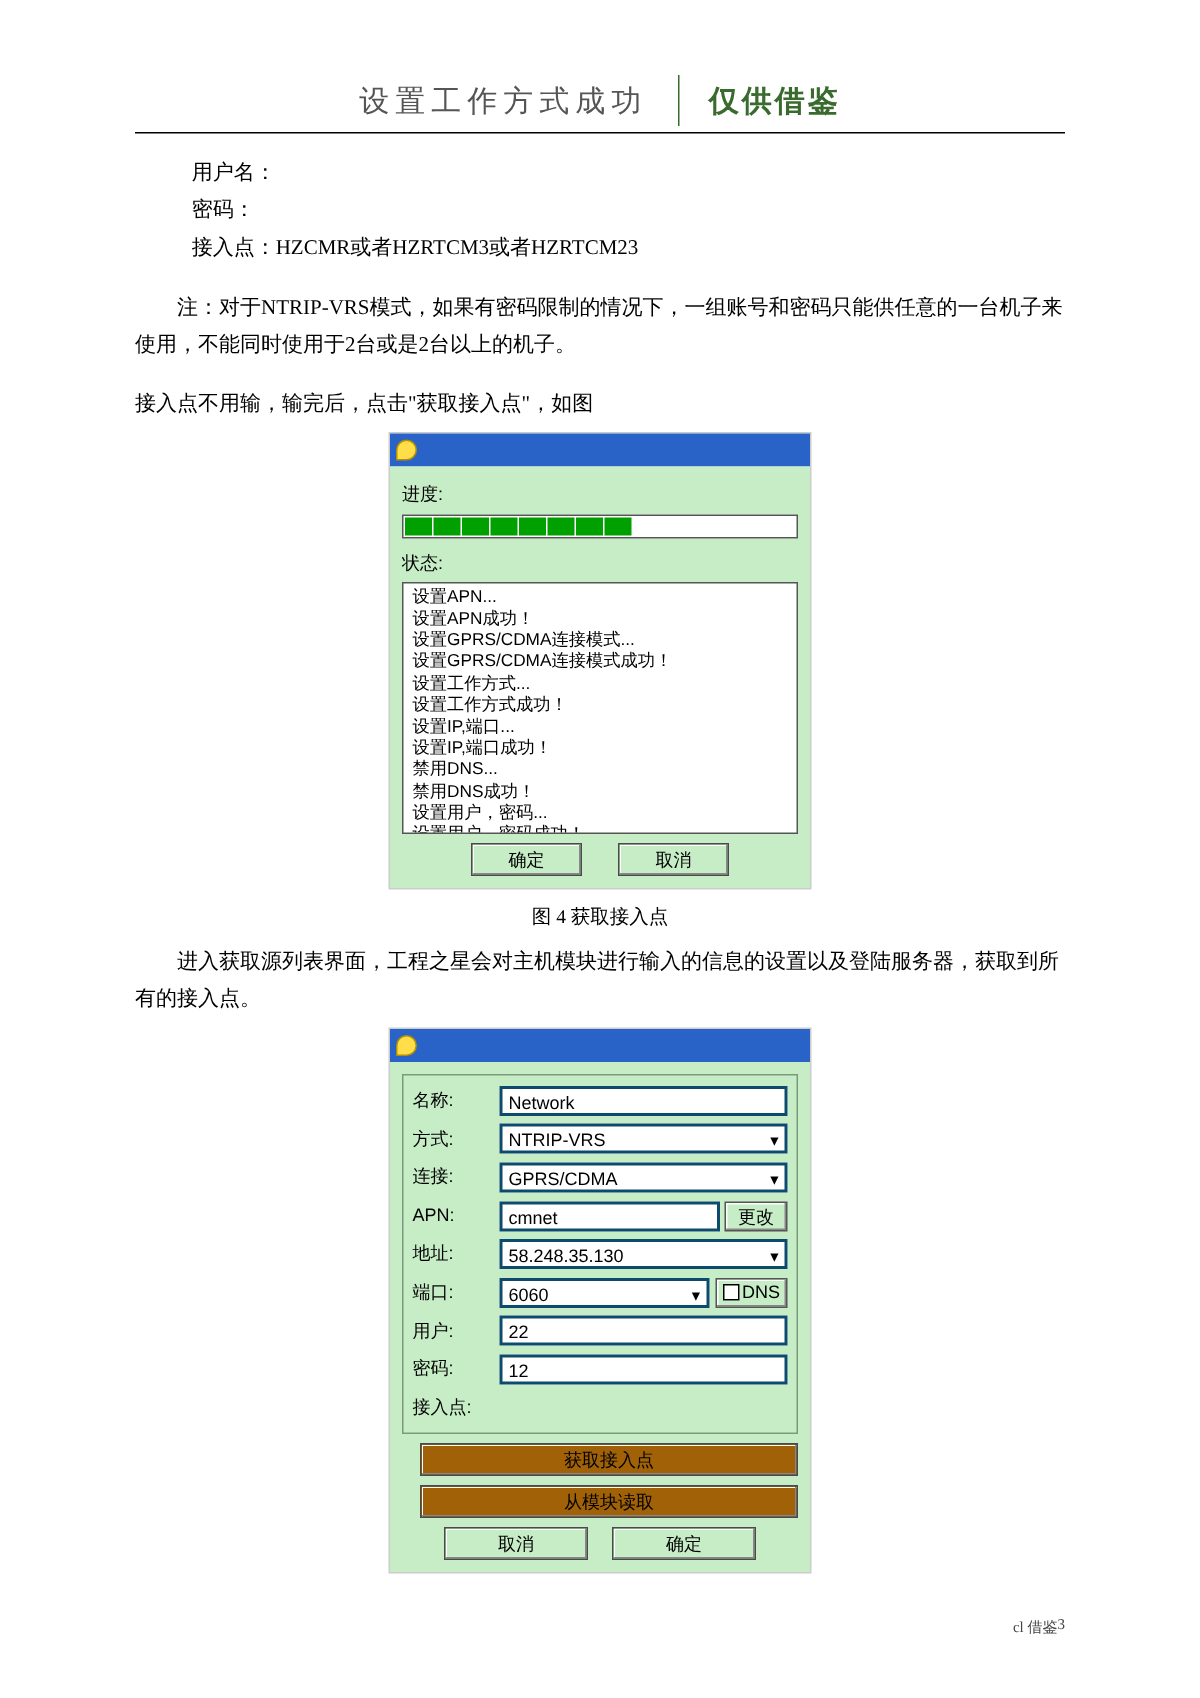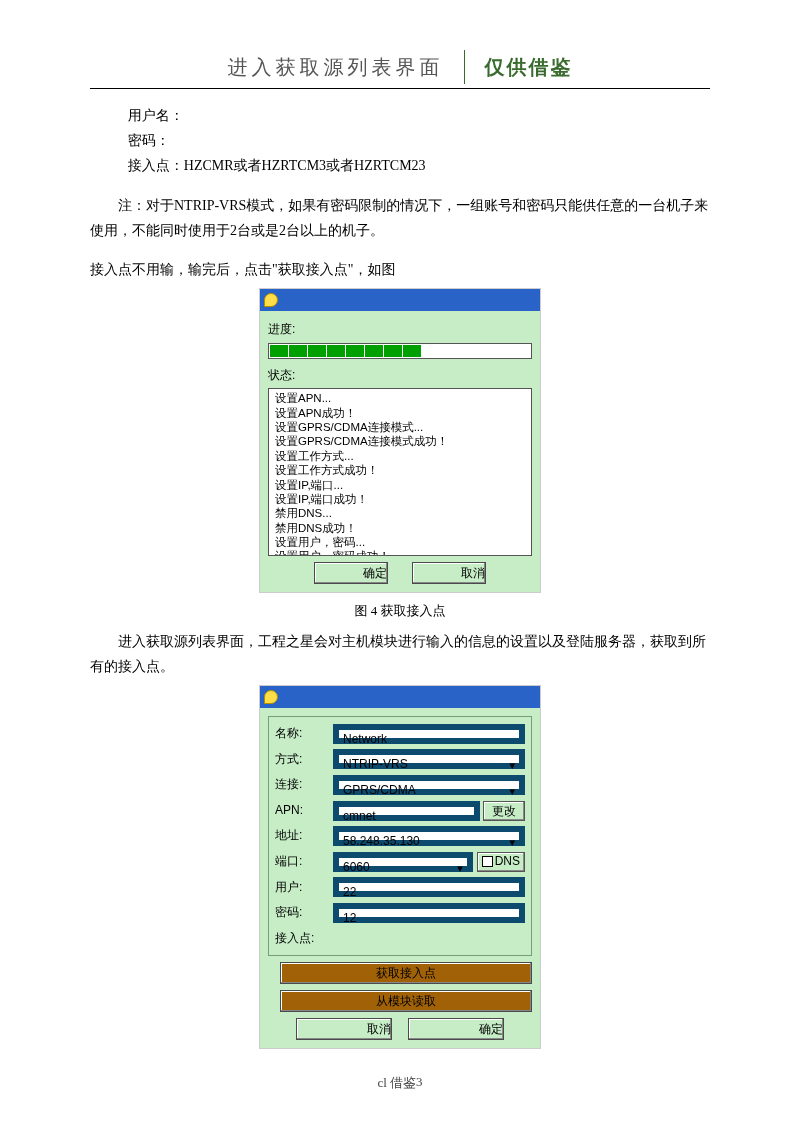--- a/index.html
+++ b/index.html
@@ -51,24 +51,24 @@
   }
   .indent1 { text-indent: 2.7em; }
   .indent2 { text-indent: 2em; }
   .para { margin-top: 14px; }
   .caption { text-align: center; font-size: 13px; margin: 6px 0; }
   .footer {
     position: absolute;
     bottom: 40px;
     left: 90px;
     right: 90px;
-    font-size: 13px;
+    font-size: 10px;
     color: #444;
     display: flex;
-    justify-content: center;
+    justify-content: flex-end;
   }
 
   
   .shot {
     margin: 6px auto 0 auto;
     border: 1px solid #ccc;
   }
   .shot1 { width: 282px; }
   .titlebar {
     height: 22px;
@@ -105,21 +105,21 @@
     height: 168px;
     overflow: hidden;
     margin-bottom: 6px;
   }
   .btnrow { display: flex; justify-content: center; gap: 24px; margin-top: 2px;}
   .winbtn {
     width: 74px; height: 22px;
     border: 1px solid #4a4a4a;
     background: #c7edc7;
     font-size: 12px;
-    text-align: right;
+    text-align: center;
     line-height: 20px;
     font-family: "SimSun", sans-serif;
     box-shadow: inset -1px -1px 0 #888, inset 1px 1px 0 #fff;
   }
 
   
   .shot2 { width: 282px; }
   .shot2-inner { background: #c7edc7; padding: 8px 8px 8px 8px; }
   .formgrid {
     display: grid;
@@ -129,21 +129,21 @@
     align-items: center;
     font-size: 12px;
     font-family: "SimSun","Tahoma",sans-serif;
     border: 1px solid #7a9a7a;
     padding: 6px 6px;
     background: #c7edc7;
   }
   .flabel { color: #000; font-size: 12px; }
   .finput, .fselect {
     height: 20px;
-    border: 6px solid #0c4a6e;
+    border: 2px solid #0c4a6e;
     background: #fff;
     font-size: 12px;
     padding: 0 4px;
     line-height: 18px;
     font-family: Tahoma, sans-serif;
   }
   .fselect { position: relative; }
   .fselect::after {
     content: "▾";
     position: absolute;
@@ -184,21 +184,21 @@
   .btnrow2 { display: flex; gap: 16px; justify-content: center; margin-top: 6px; }
   .btnrow2 .winbtn { width: 96px; }
 
 </style>
 </head>
 <body>
 
 <div class="page">
 
   <div class="header">
-    <div class="header-left">进入获取源列表界面</div>
+    <div class="header-left">设置工作方式成功</div>
     <div class="divider-v"></div>
     <div class="header-right">仅供借鉴</div>
   </div>
   <hr class="hr">
 
   <div class="body">
     <div class="indent1">用户名：</div>
     <div class="indent1">密码：</div>
     <div class="indent1">接入点：HZCMR或者HZRTCM3或者HZRTCM23</div>
 

